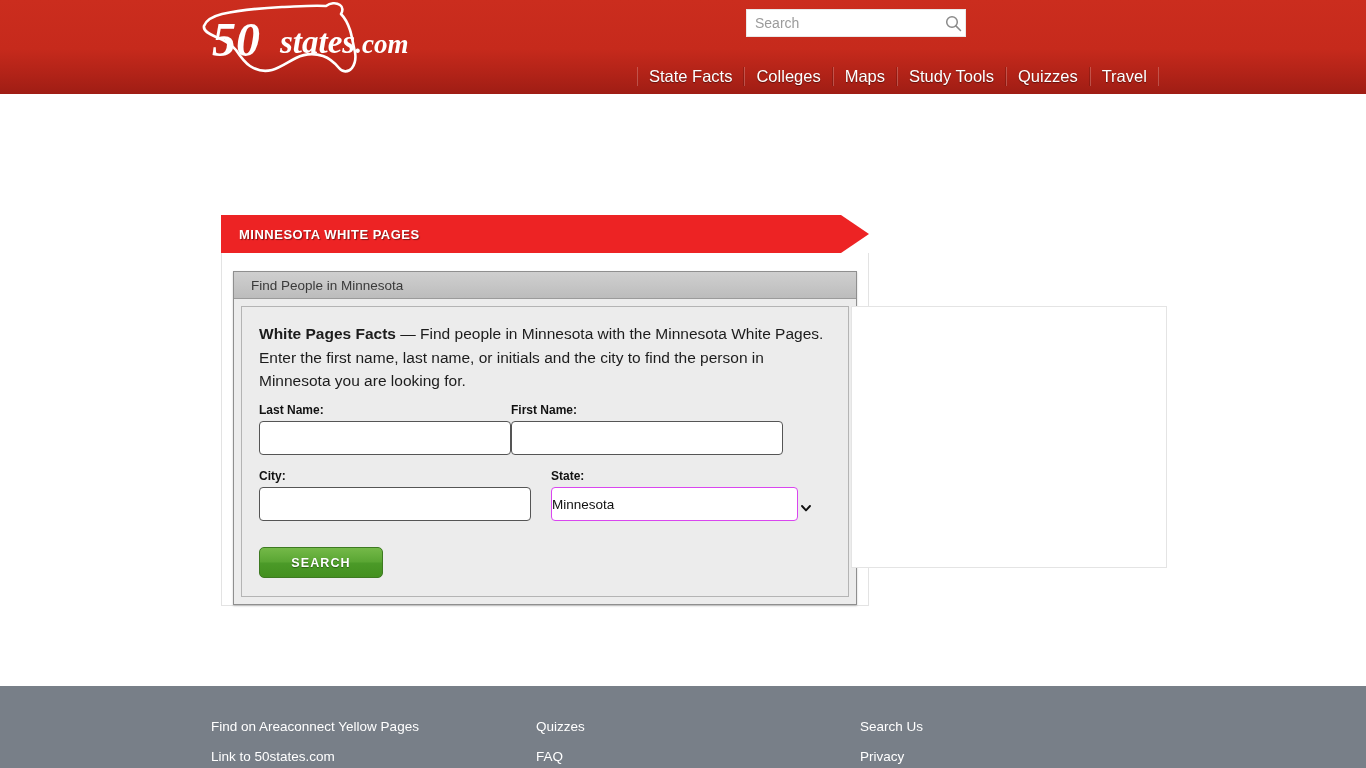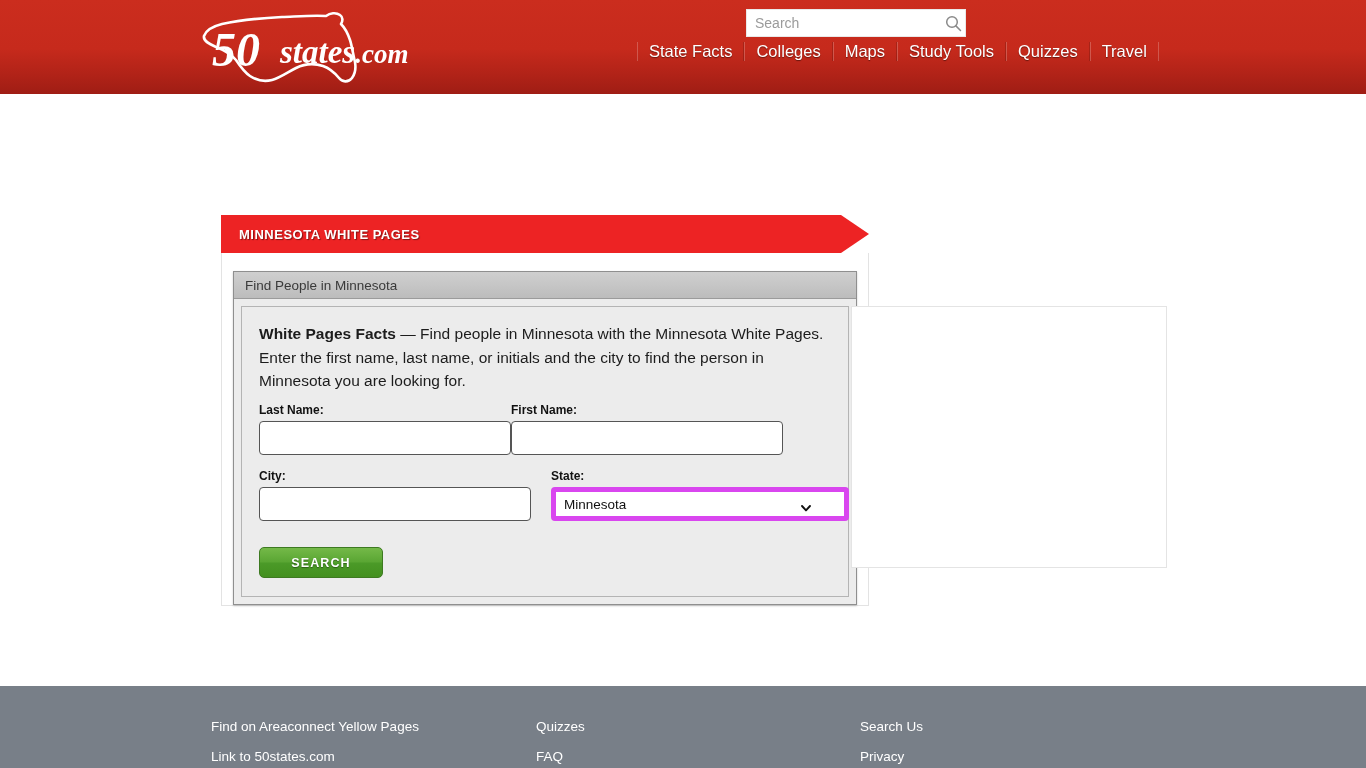--- a/index.html
+++ b/index.html
@@ -20,21 +20,21 @@
     background: linear-gradient(to bottom, #cb2d1e 0%, #c62a1c 52%, #b22318 78%, #9f1d14 100%);
   }
   .header-inner {
     position: relative;
     width: 1366px;
     height: 94px;
   }
   .logo {
     position: absolute;
     left: 196px;
-    top: 10px;
+    top: 0;
     width: 222px;
     height: 80px;
   }
   .logo svg { display: block; }
 
   .search-wrap {
     position: absolute;
     left: 746px;
     top: 9px;
     width: 220px;
@@ -58,24 +58,24 @@
   .search-input::placeholder { color: #9b9b9b; }
   .search-icon {
     width: 28px; height: 26px;
     display: flex; align-items: center; justify-content: center;
     cursor: pointer;
   }
 
   .main-nav {
     position: absolute;
     left: 637px;
-    top: 42px;
+    top: 58px;
     height: 36px;
     display: flex;
-    align-items: flex-start;
+    align-items: center;
   }
   .nav-item {
     position: relative;
     display: flex;
     align-items: center;
     padding: 0 11px;
     color: #ffffff;
     font-size: 16.5px;
     text-decoration: none;
     text-shadow: 0 1px 1px rgba(0,0,0,.45);
@@ -158,21 +158,21 @@
     border: 1px solid #8f8f8f;
     background: #ececec;
     box-shadow: 0 1px 2px rgba(0,0,0,.2);
   }
   .form-box-head {
     height: 27px;
     background: linear-gradient(to bottom, #cfcfcf 0%, #c6c6c6 50%, #bcbcbc 100%);
     border-bottom: 1px solid #9b9b9b;
     display: flex;
     align-items: center;
-    padding-left: 11px;
+    padding-left: 17px;
     font-size: 13.5px;
     color: #3a3a3a;
   }
   .form-box-inner {
     margin: 7px;
     border: 1px solid #b4b4b4;
     background: #ececec;
     padding: 15px 17px 18px 17px;
   }
 
@@ -208,27 +208,27 @@
     border-radius: 4px;
     background: #ffffff;
     font-family: "Liberation Sans", sans-serif;
     font-size: 14px;
     padding: 0 8px;
     outline: none;
     color: #111;
   }
   .select-input {
     height: 34px;
-    width: 298px;
-    border: 5px solid #d946ef;
+    width: 247px;
+    border: 1px solid #d946ef;
     border-radius: 4px;
     background: #ffffff;
     font-family: "Liberation Sans", sans-serif;
     font-size: 13.5px;
-    padding: 0 26px 0 8px;
+    padding: 0 26px 0 0;
     color: #111;
     outline: none;
     appearance: none;
     -webkit-appearance: none;
   }
   .select-wrap { position: relative; width: 271px; }
   .select-caret {
     position: absolute;
     right: 11px;
     top: 12px;

